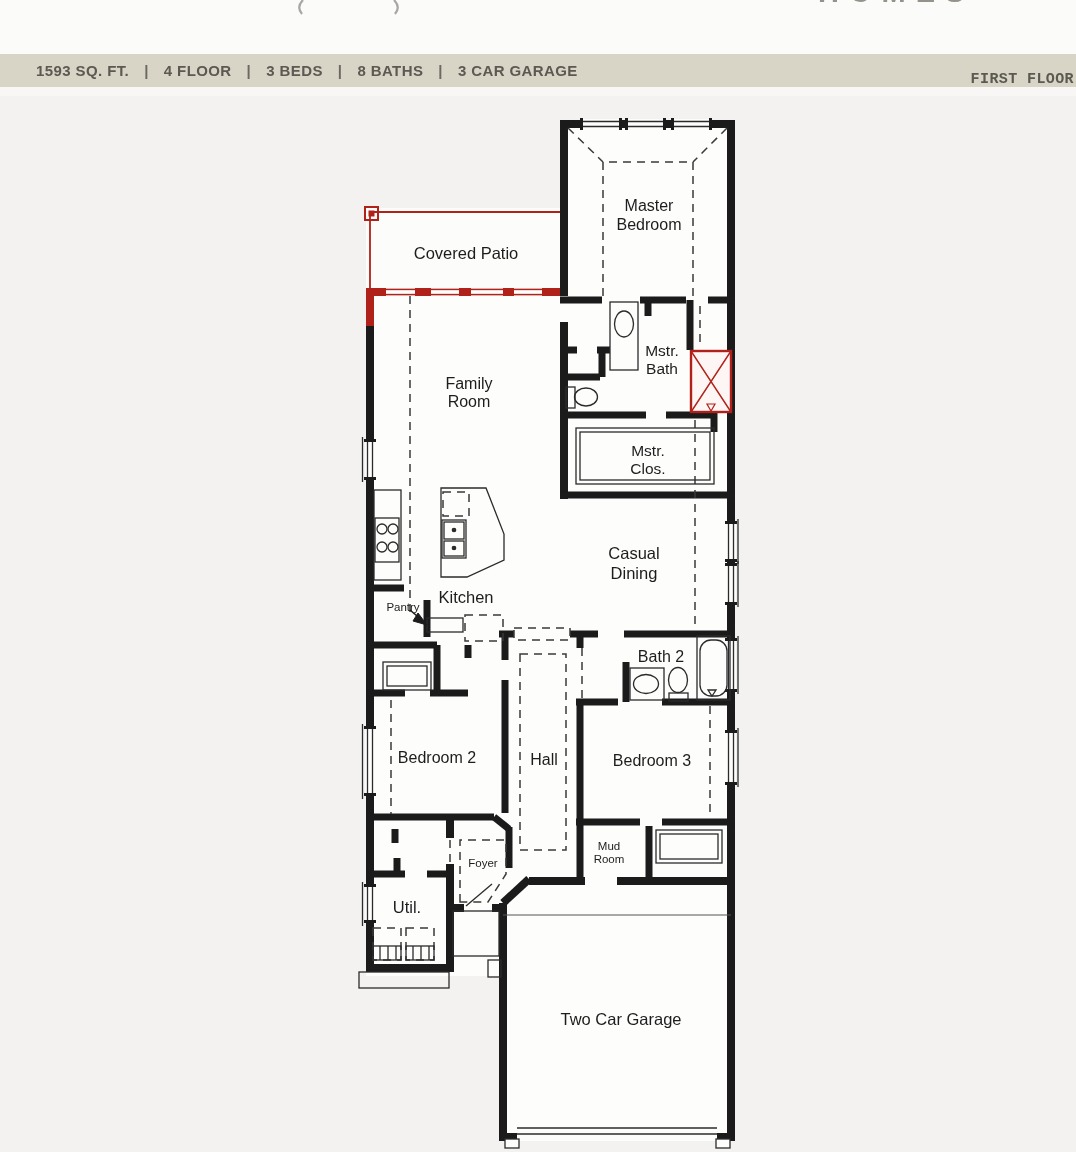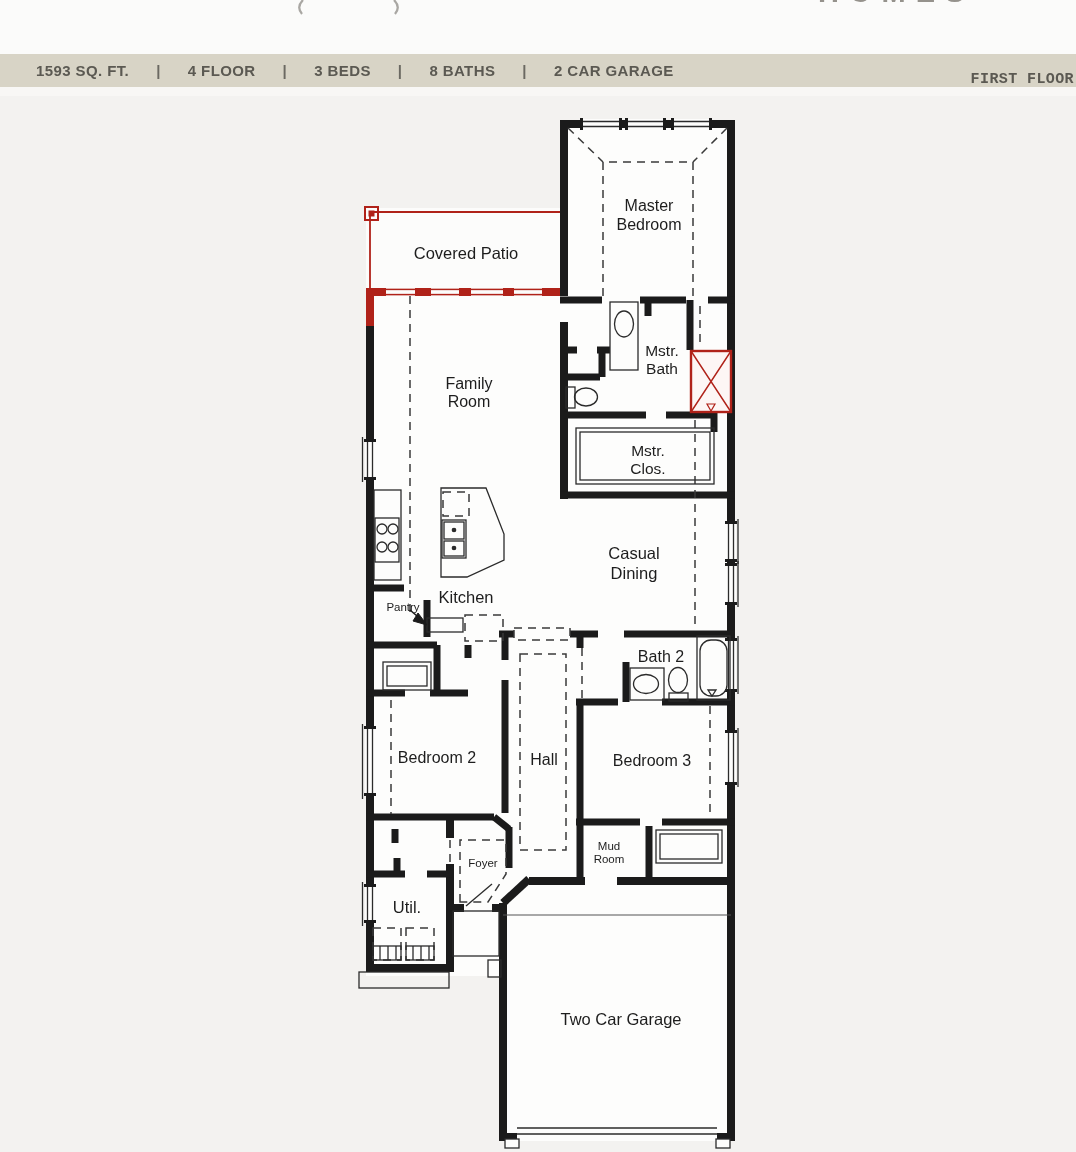--- a/index.html
+++ b/index.html
@@ -12,21 +12,21 @@
   .logo-clip{position:absolute;left:818px;top:0;width:210px;height:9px;overflow:hidden;}
   .logo-clip span{
     position:absolute;left:0;top:-24px;font-size:29px;font-weight:bold;
     letter-spacing:10px;color:#95928c;font-family:"Liberation Sans",sans-serif;white-space:nowrap;
   }
   .header-bar{
     position:absolute;left:0;top:54px;width:1076px;height:33px;
     background:#d8d4c6;display:flex;align-items:center;
     color:#5b5952;font-size:15px;font-weight:bold;letter-spacing:.4px;white-space:nowrap;
   }
-  .header-specs{position:absolute;left:36px;top:0;height:33px;display:flex;align-items:center;gap:16px;}
+  .header-specs{position:absolute;left:36px;top:0;height:33px;display:flex;align-items:center;gap:4px;}
   .header-specs .sep{padding:0 11px;font-weight:bold;color:#6b6962;}
   .header-floor{position:absolute;right:2px;top:0;height:51px;display:flex;align-items:center;font-family:Liberation Mono, monospace;}
   .sub-band{position:absolute;left:0;top:87px;width:1076px;height:9px;background:#f8f7f5;}
   svg{position:absolute;left:0;top:0;}
   svg text{fill:#1d1d1d;}
 </style>
 </head>
 <body>
 
 <div class="top-band"></div>
@@ -38,21 +38,21 @@
 <div class="header-bar">
   <div class="header-specs">
     <span>1593 SQ. FT.</span>
     <span class="sep">|</span>
     <span>4 FLOOR</span>
     <span class="sep">|</span>
     <span>3 BEDS</span>
     <span class="sep">|</span>
     <span>8 BATHS</span>
     <span class="sep">|</span>
-    <span>2 CAR GARAGE</span>
+    <span>3 CAR GARAGE</span>
   </div>
   <div class="header-floor">FIRST FLOOR</div>
 </div>
 <div class="sub-band"></div>
 
 <svg width="1076" height="1152" viewBox="0 0 1076 1152" font-family="Liberation Sans, sans-serif">
 
   <g stroke="#a9a7a3" stroke-width="2.2" fill="none">
     <path d="M303,0 Q296,7 302,14"></path>
     <path d="M394,0 Q401,7 395,14"></path>

